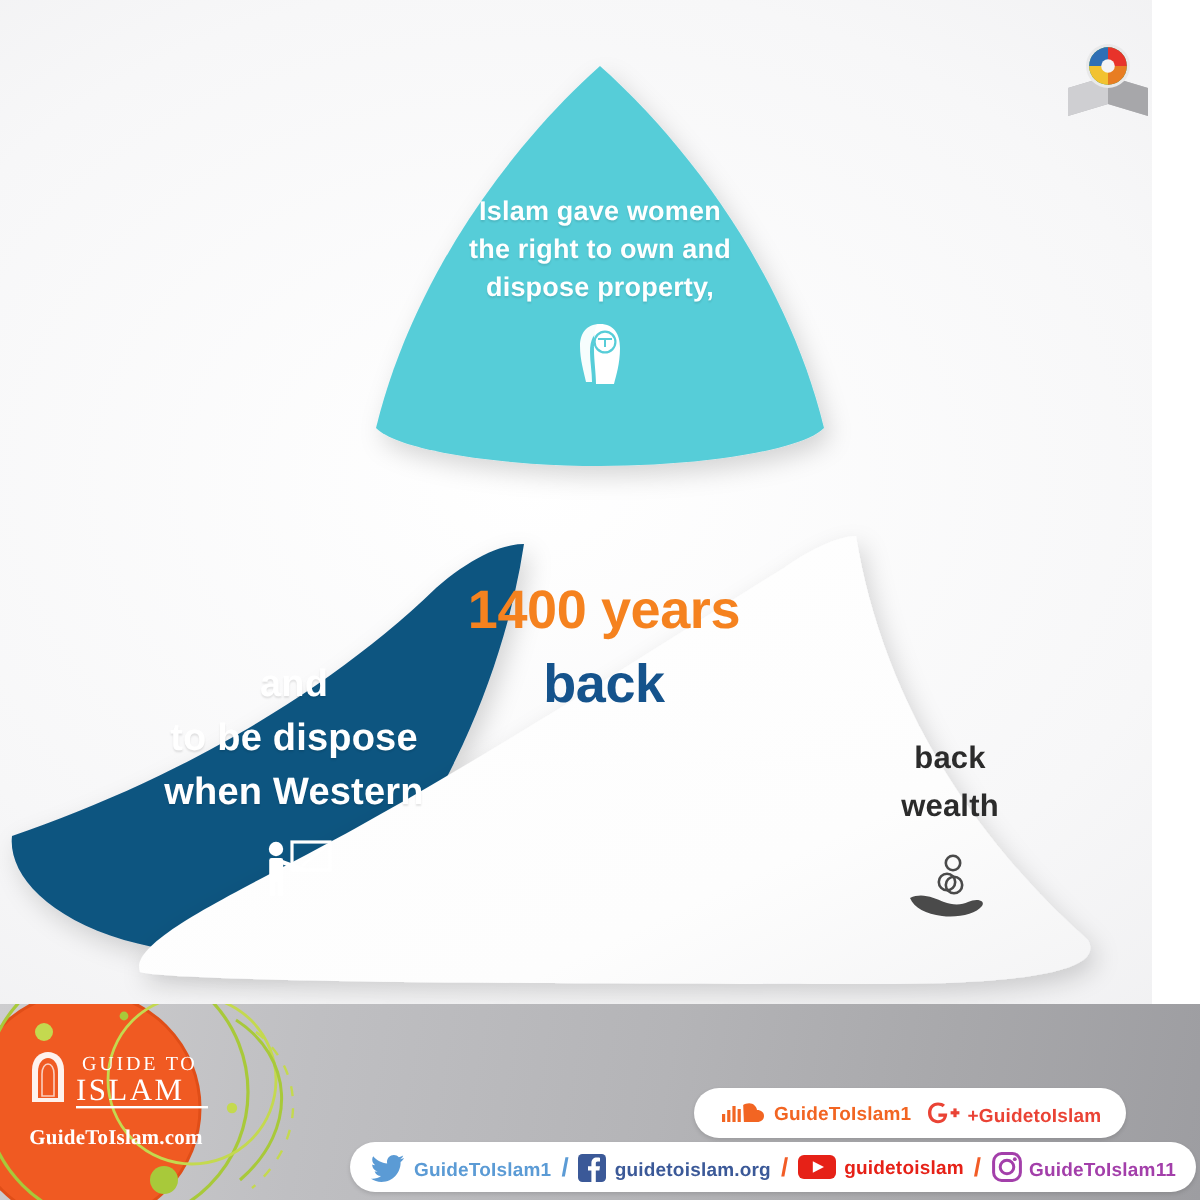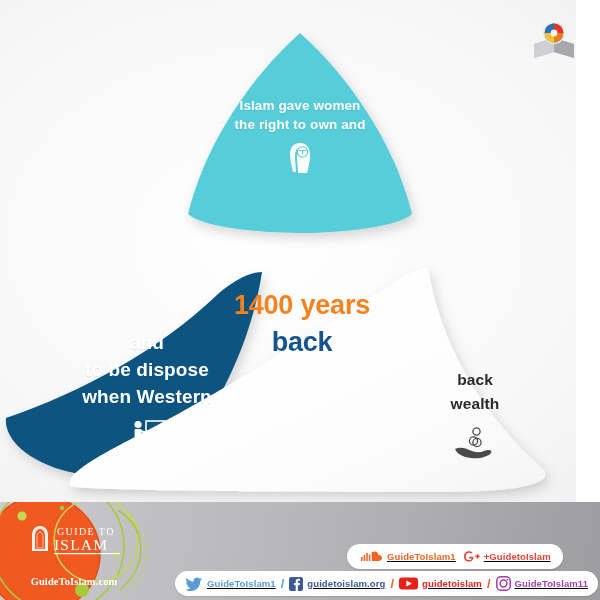--- a/index.html
+++ b/index.html
@@ -60,47 +60,47 @@
 
   
   .footer {
     position:absolute; left:0; bottom:0; width:600px; height:98px;
     background:linear-gradient(100deg,#cdcdcf 0%,#bfbfc2 26%,#b4b4b7 55%,#a8a8ab 78%,#9d9da1 100%);
     overflow:hidden;
   }
   .footer-deco { position:absolute; left:0; top:0; width:600px; height:98px; }
 
   .logo-badge {
-    position:absolute; left:16px; bottom:0; width:112px; height:98px;
+    position:absolute; left:0; bottom:0; width:112px; height:98px;
     overflow:hidden;
   }
   .logo-inner { position:absolute; left:8px; top:22px; width:100px; text-align:center; }
   .logo-wordmark { display:block; }
   .logo-url {
-    display:block; margin-top:20px; color:#ffffff;
+    display:block; margin-top:8px; color:#ffffff;
     font-family:"Liberation Serif", serif; font-size:10.5px; font-weight:bold;
     letter-spacing:0.1px;
   }
 
   
   .pill-top {
     position:absolute; left:347px; top:544px;
     height:25px; padding:0 12px 0 14px;
     background:#ffffff; border-radius:13px;
     display:flex; align-items:center; gap:7px;
     box-shadow:0 1px 2px rgba(0,0,0,0.13);
   }
   .pill-bottom {
     position:absolute; left:175px; top:571px;
     height:25px; padding:0 10px;
     background:#ffffff; border-radius:13px;
     display:flex; align-items:center; gap:4px;
     box-shadow:0 1px 2px rgba(0,0,0,0.13);
   }
-  .sm-item { display:flex; align-items:center; gap:4px;text-decoration:underline; }
+  .sm-item { display:flex; align-items:flex-end; gap:4px; }
   .sm-label { font-size:9.5px; font-weight:bold; letter-spacing:0.1px; white-space:nowrap; }
   .sep { font-size:13px; font-weight:bold; color:#f25c26; margin:0 1px; }
   .sep.blue { color:#5b9bd5; }
   .ico { display:block; flex:0 0 auto; }
 </style>
 </head>
 <body>
 
 <div id="stage">
 
@@ -162,20 +162,21 @@
                C360 492 90 492 70 486
                C64 470 120 446 178 414
                C268 364 346 312 392 284
                C406 274 420 268 428 268 Z" fill="url(#wgrad)"></path>
     </g>
   </svg>
 
   <div class="petal-text teal">
     <div>Islam gave women</div>
     <div>the right to own and</div>
+    <div>dispose property,</div>
     <div class="icon-box">
       <svg width="30" height="34" viewBox="0 0 30 34">
         <path d="M15 2 C8 2 5 7 5 13 C5 20 7 26 8 31 L11 31 C11 26 10 21 10 16 C10 10 12 6 15 6 Z" fill="#ffffff" opacity="0.95"></path>
         <path d="M15 2 C22 2 25 7 25 14 C25 22 23 28 22 32 L13 32 C13 27 12 20 12 15 C12 8 12 2 15 2 Z" fill="#ffffff"></path>
         <circle cx="17.5" cy="11" r="5.2" fill="#ffffff" stroke="#57cdd8" stroke-width="1.1"></circle>
         <path d="M14 9.5 L21 9.5 M17.5 9.5 L17.5 13.5" stroke="#57cdd8" stroke-width="1" fill="none"></path>
       </svg>
     </div>
   </div>
 

